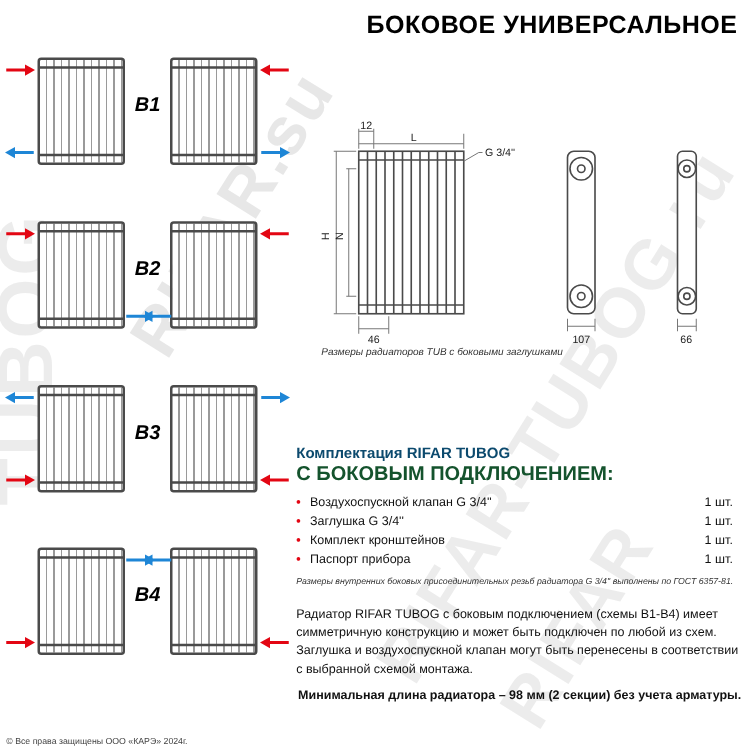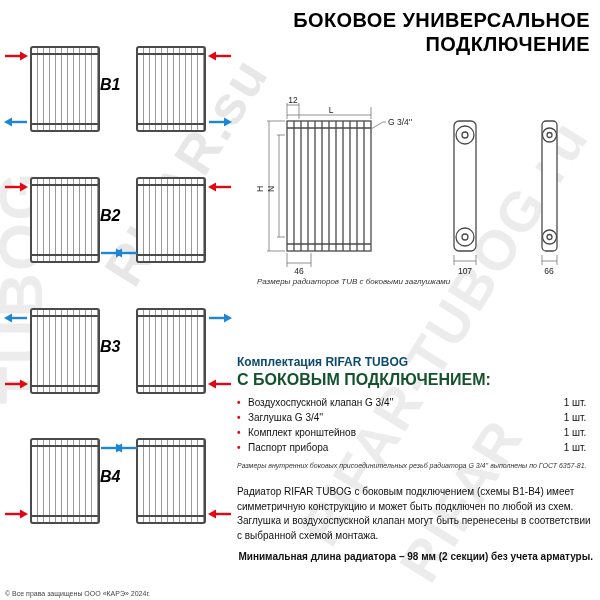--- a/index.html
+++ b/index.html
@@ -22,21 +22,21 @@
   .scheme-row{position:absolute;left:4px;width:232px;height:90px;}
   .rad{position:absolute;top:0;width:70px;height:86px;box-sizing:border-box;
        border:2px solid #4a4a4a;border-radius:3px;
        background:repeating-linear-gradient(90deg,#fff 0 4.6px,#9a9a9a 4.6px 6px);}
   .rad::before,.rad::after{content:"";position:absolute;left:-1px;right:-1px;
        border-top:2px solid #4a4a4a;}
   .rad::before{top:5px;}
   .rad::after{bottom:5px;}
   .rad1{left:26px;}
   .rad2{left:132px;}
-  .scheme-label{position:absolute;left:96px;top:30px;width:36px;
+  .scheme-label{position:absolute;left:96px;top:30px;width:36px;text-align:center;
        font-size:16px;font-weight:700;font-style:italic;color:#000;}
   .arrow{position:absolute;width:24px;height:10px;line-height:0;}
 
   
   .drawing{position:absolute;left:255px;top:95px;width:345px;height:205px;}
   .drawing text{font-family:"Liberation Sans",sans-serif;}
   .caption{position:absolute;left:257px;top:277px;font-size:8px;font-style:italic;color:#333;}
 
   
   .package{position:absolute;left:237px;top:355px;width:356px;}
@@ -59,21 +59,20 @@
 
 <div class="page">
 
   <span class="wm wm1">TUBOG</span>
   <span class="wm wm2">RIFAR.su</span>
   <span class="wm wm3">RIFAR-TUBOG.ru</span>
   <span class="wm wm4">RIFAR</span>
 
   <div class="title">
     <div>БОКОВОЕ УНИВЕРСАЛЬНОЕ</div>
-    <div>ПОДКЛЮЧЕНИЕ</div>
   </div>
 
   <div class="scheme-row" style="top:46px">
     <div class="rad rad1"></div>
     <div class="scheme-label">В1</div>
     <div class="rad rad2"></div>
   <span class="arrow" style="left: 0px; top: 5px;"><svg width="24" height="10" viewBox="0 0 24 10">
           <line x1="1" y1="5" x2="17" y2="5" stroke="#e30613" stroke-width="2.4"></line>
           <polygon points="16,0.5 24,5 16,9.5" fill="#e30613"></polygon>
         </svg></span>

